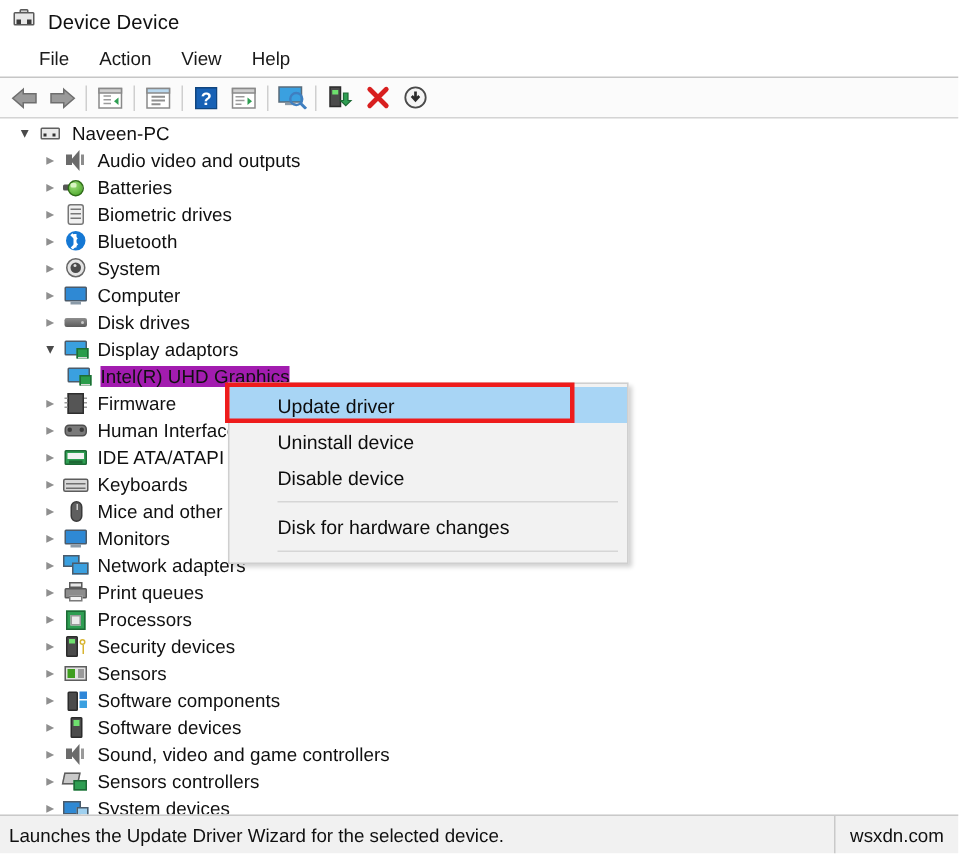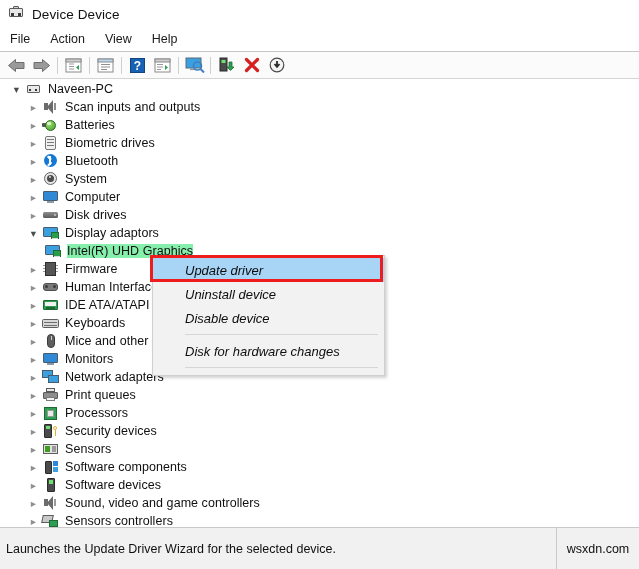--- a/index.html
+++ b/index.html
@@ -23,21 +23,21 @@
       background:#e8e8e8; border:1.3px solid #5a5a5a; border-radius:1px; }
   .tb-icon .scr { position:absolute; left:6px; top:1px; width:6px; height:5px;
       background:#d2d2d2; border:1.3px solid #5a5a5a; border-radius:1px;}
   .tb-icon .d1 { position:absolute; left:4px; top:8px; width:2.5px; height:2.5px; background:#3b3b3b;}
   .tb-icon .d2 { position:absolute; left:11px; top:8px; width:2.5px; height:2.5px; background:#3b3b3b;}
   .title-text { font-size: 13.5px; color:#111; letter-spacing:.1px; }
 
   
   .menubar {
     height: 24px; display:flex; align-items:center;
-    padding-left: 0; gap: 0px;
+    padding-left: 16px; gap: 0px;
     background:#ffffff;
     border-bottom: 1px solid #c6c6c6;
   }
   .menubar .mi {
     font-size: 12.5px; color:#1a1a1a;
     padding: 2px 10px 3px 10px; cursor: default;
   }
 
   
   .toolbar {
@@ -60,21 +60,21 @@
     white-space: nowrap; cursor: default;
   }
   .chev {
     width: 17px; flex:none; text-align:center;
     font-size: 10.5px; color:#8f8f8f; line-height:18px;
     font-family:"DejaVu Sans", sans-serif;
   }
   .chev.open { color:#4a4a4a; }
   .ico { width:18px; height:16px; flex:none; position:relative; margin-right:5px; }
   .label { font-size:12.5px; color:#101010; letter-spacing:.05px; }
-  .row.sel .label { background:#86efac; }
+  .row.sel .label { background:#a21caf; }
 
   
   .lvl0 { padding-left: 8px; }
   .lvl1 { padding-left: 25px; }
   .lvl2 { padding-left: 44px; }
 
   
   .i-pc .b{position:absolute;left:2px;top:4px;width:13px;height:8px;background:#eaeaea;border:1.2px solid #606060;border-radius:1px;}
   .i-pc .p1{position:absolute;left:4px;top:8px;width:2px;height:2px;background:#333;}
   .i-pc .p2{position:absolute;left:10px;top:8px;width:2px;height:2px;background:#333;}
@@ -162,42 +162,41 @@
   .i-snd .w{position:absolute;left:12px;top:4px;width:2px;height:7px;background:#9a9a9a;}
 
   .i-stor .d{position:absolute;left:0px;top:2px;width:11px;height:8px;background:#c9c9c9;border:1.2px solid #5d5d5d;transform:skewX(-12deg);}
   .i-stor .c{position:absolute;left:7px;top:7px;width:9px;height:7px;background:#2e9e52;border:1.2px solid #1d6935;}
 
   .i-sys .m{position:absolute;left:0px;top:3px;width:12px;height:9px;background:#2f89d4;border:1.2px solid #4a5b6b;}
   .i-sys .c{position:absolute;left:9px;top:7px;width:8px;height:7px;background:#9fd0ef;border:1.2px solid #4a5b6b;}
 
   
   .ctxmenu {
-    position:absolute; left:152px; top:255px; width:233px;
+    position:absolute; left:152px; top:255px; width:267px;
     background:#f2f2f2; border:1px solid #cfcfcf;
     box-shadow: 2px 2px 3px rgba(0,0,0,.18);
     padding: 2px 0 3px 0;
     z-index: 30;
-    font-style: italic;
   }
   .ctxitem {
     height:24px; display:flex; align-items:center;
     padding-left:32px; font-size:13px; color:#0d0d0d; cursor:default;
   }
   .ctxitem.hl { background:#a8d5f5; }
   .ctxitem.bold { font-weight:bold; }
   .ctxsep { height:1px; background:#d6d6d6; margin:4px 6px 4px 32px; }
   .redbox {
     position:absolute; left:150px; top:255px; width:233px; height:27px;
     border:3px solid #ee1c1c; z-index:40; pointer-events:none;
   }
 
   
   .statusbar {
-    position:absolute; left:0; right:0; bottom:0; height:42px;
+    position:absolute; left:0; right:0; bottom:0; height:26px;
     background:#f1f1f1; border-top:1px solid #c9c9c9;
     display:flex; align-items:center;
   }
   .status-left { flex:1; padding-left:6px; font-size:12.5px; color:#101010; }
   .status-div { width:1px; height:100%; background:#c9c9c9; }
   .status-right { width:82px; text-align:center; font-size:12.5px; color:#101010; }
 </style>
 </head>
 <body>
 
@@ -301,21 +300,21 @@
       <span class="label">Naveen-PC</span>
     </div>
 
     <div class="row lvl1">
       <span class="chev">▸</span>
       <span class="ico i-spk">
           <span class="c"></span>
           <span class="t"></span>
           <span class="w"></span>
         </span>
-      <span class="label">Scan inputs and outputs</span>
+      <span class="label">Audio video and outputs</span>
     </div>
 
     <div class="row lvl1">
       <span class="chev">▸</span>
       <span class="ico i-bat">
           <span class="pl"></span>
           <span class="g"></span>
           <span class="hl"></span>
         </span>
       <span class="label">Batteries</span>

